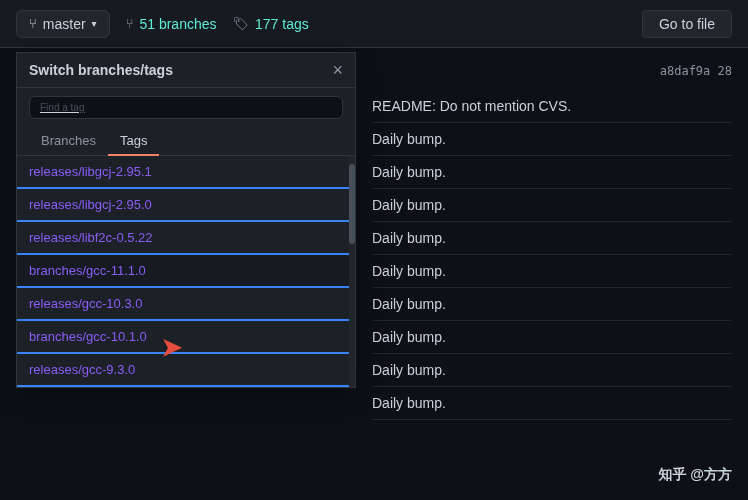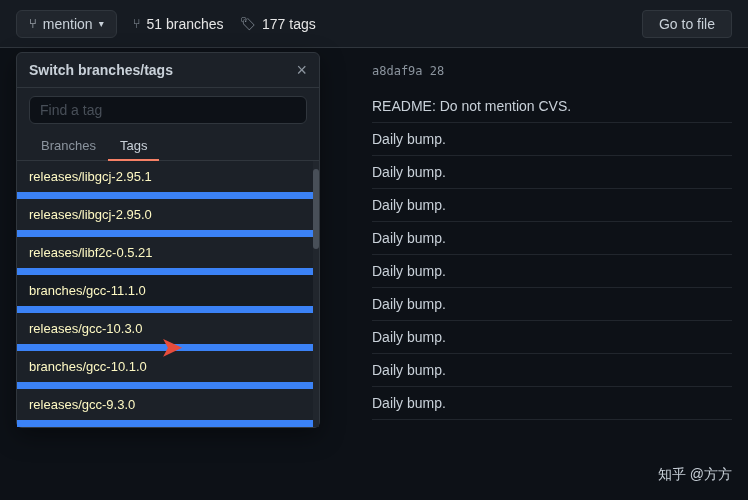--- a/index.html
+++ b/index.html
@@ -38,21 +38,21 @@
       font-size: 14px;
     }
 
     .meta-item {
       display: flex;
       align-items: center;
       gap: 6px;
       color: #8b949e;
       font-size: 14px;
     }
-    .meta-item a { color: #e5e5e5; text-decoration: none; }
+    .meta-item a { color: #5eead4; text-decoration: none; }
 
     .goto-file-btn {
       margin-left: auto;
       background: #21262d;
       border: 1px solid #30363d;
       border-radius: 4px;
       color: #c9d1d9;
       padding: 5px 16px;
       cursor: pointer;
       font-size: 14px;
@@ -63,24 +63,24 @@
       display: flex;
       position: relative;
       height: calc(500px - 48px);
     }
 
     
     .dropdown-panel {
       position: absolute;
       left: 0;
       top: 0;
-      width: 304px;
+      width: 340px;
       background: #1c2128;
       border: 1px solid #30363d;
-      border-radius: 6px;
+      border-radius: 0;
       z-index: 10;
       box-shadow: 0 8px 24px rgba(0,0,0,0.4);
       margin: 4px 0 0 16px;
     }
 
     .dropdown-header {
       display: flex;
       justify-content: space-between;
       align-items: center;
       padding: 8px 12px;
@@ -101,23 +101,24 @@
     }
 
     .search-input {
       width: calc(100% - 24px);
       margin: 8px 12px;
       padding: 5px 10px;
       background: #0d1117;
       border: 1px solid #30363d;
       border-radius: 6px;
       color: #c9d1d9;
-      font-size: 14px;
+      font-size: 10px;
       outline: none;
       display: block;
+      text-decoration: underline;
     }
     .search-input::placeholder { color: #484f58; }
 
     .tabs {
       display: flex;
       border-bottom: 1px solid #30363d;
       padding: 0 12px;
     }
 
     .tab {
@@ -136,42 +137,43 @@
     .tag-list {
       overflow-y: auto;
       max-height: 320px;
       position: relative;
     }
 
     .tag-item {
       padding: 8px 12px;
       cursor: pointer;
       font-size: 13px;
-      color: #fef9c3;
-      border-bottom: 7px solid #3b82f6;
+      color: #8b5cf6;
+      border-bottom: 2px solid #3b82f6;
       display: flex;
       align-items: center;
       gap: 8px;
     }
     .tag-item.highlighted { background: #161b22; }
 
     
     .tag-list::-webkit-scrollbar { width: 6px; }
     .tag-list::-webkit-scrollbar-track { background: #1c2128; }
     .tag-list::-webkit-scrollbar-thumb { background: #30363d; border-radius: 3px; }
 
     
     .commit-area {
       margin-left: 356px;
       padding: 16px;
       flex: 1;
     }
 
     .commit-hash-row {
       display: flex;
+      justify-content: flex-end;
       margin-bottom: 12px;
       font-size: 12px;
       color: #8b949e;
       font-family: 'SFMono-Regular', Consolas, monospace;
     }
 
     .commit-row {
       display: flex;
       align-items: center;
       padding: 8px 0;
@@ -198,21 +200,21 @@
       pointer-events: none;
     }
 
     
     .watermark {
       position: absolute;
       bottom: 16px;
       right: 16px;
       color: #c9d1d9;
       font-size: 14px;
-      font-weight: 400;
+      font-weight: 700;
       z-index: 5;
     }
 
     .scrollbar-track {
       position: absolute;
       right: 0;
       top: 0;
       width: 6px;
       height: 100%;
       background: #21262d;
@@ -226,21 +228,21 @@
       background: #484f58;
       border-radius: 3px;
     }
   </style>
 </head>
 <body>
 
 <div class="top-bar">
   <button class="branch-btn">
     <span style="font-size:13px;">⑂</span>
-    <span>mention</span>
+    <span>master</span>
     <span style="font-size:10px;">▾</span>
   </button>
   <span class="meta-item">
     <span style="font-size:13px;">⑂</span>
     <a href="#">
       <span>51</span>
       <span>branches</span>
     </a>
   </span>
   <span class="meta-item">
@@ -267,21 +269,21 @@
     </div>
     <div class="tag-list" style="position:relative;">
 
       <div class="scrollbar-track">
         <div class="scrollbar-thumb"></div>
       </div>
 
       <div id="tag-items-container">
           <div class="tag-item">releases/libgcj-2.95.1</div>
           <div class="tag-item">releases/libgcj-2.95.0</div>
-          <div class="tag-item">releases/libf2c-0.5.21</div>
+          <div class="tag-item">releases/libf2c-0.5.22</div>
           <div class="tag-item highlighted">branches/gcc-11.1.0</div>
           <div class="tag-item">releases/gcc-10.3.0</div>
           <div class="tag-item">branches/gcc-10.1.0</div>
           <div class="tag-item">releases/gcc-9.3.0</div>
         </div>
     </div>
   </div>
 
   <div class="red-arrow">➤</div>
 

